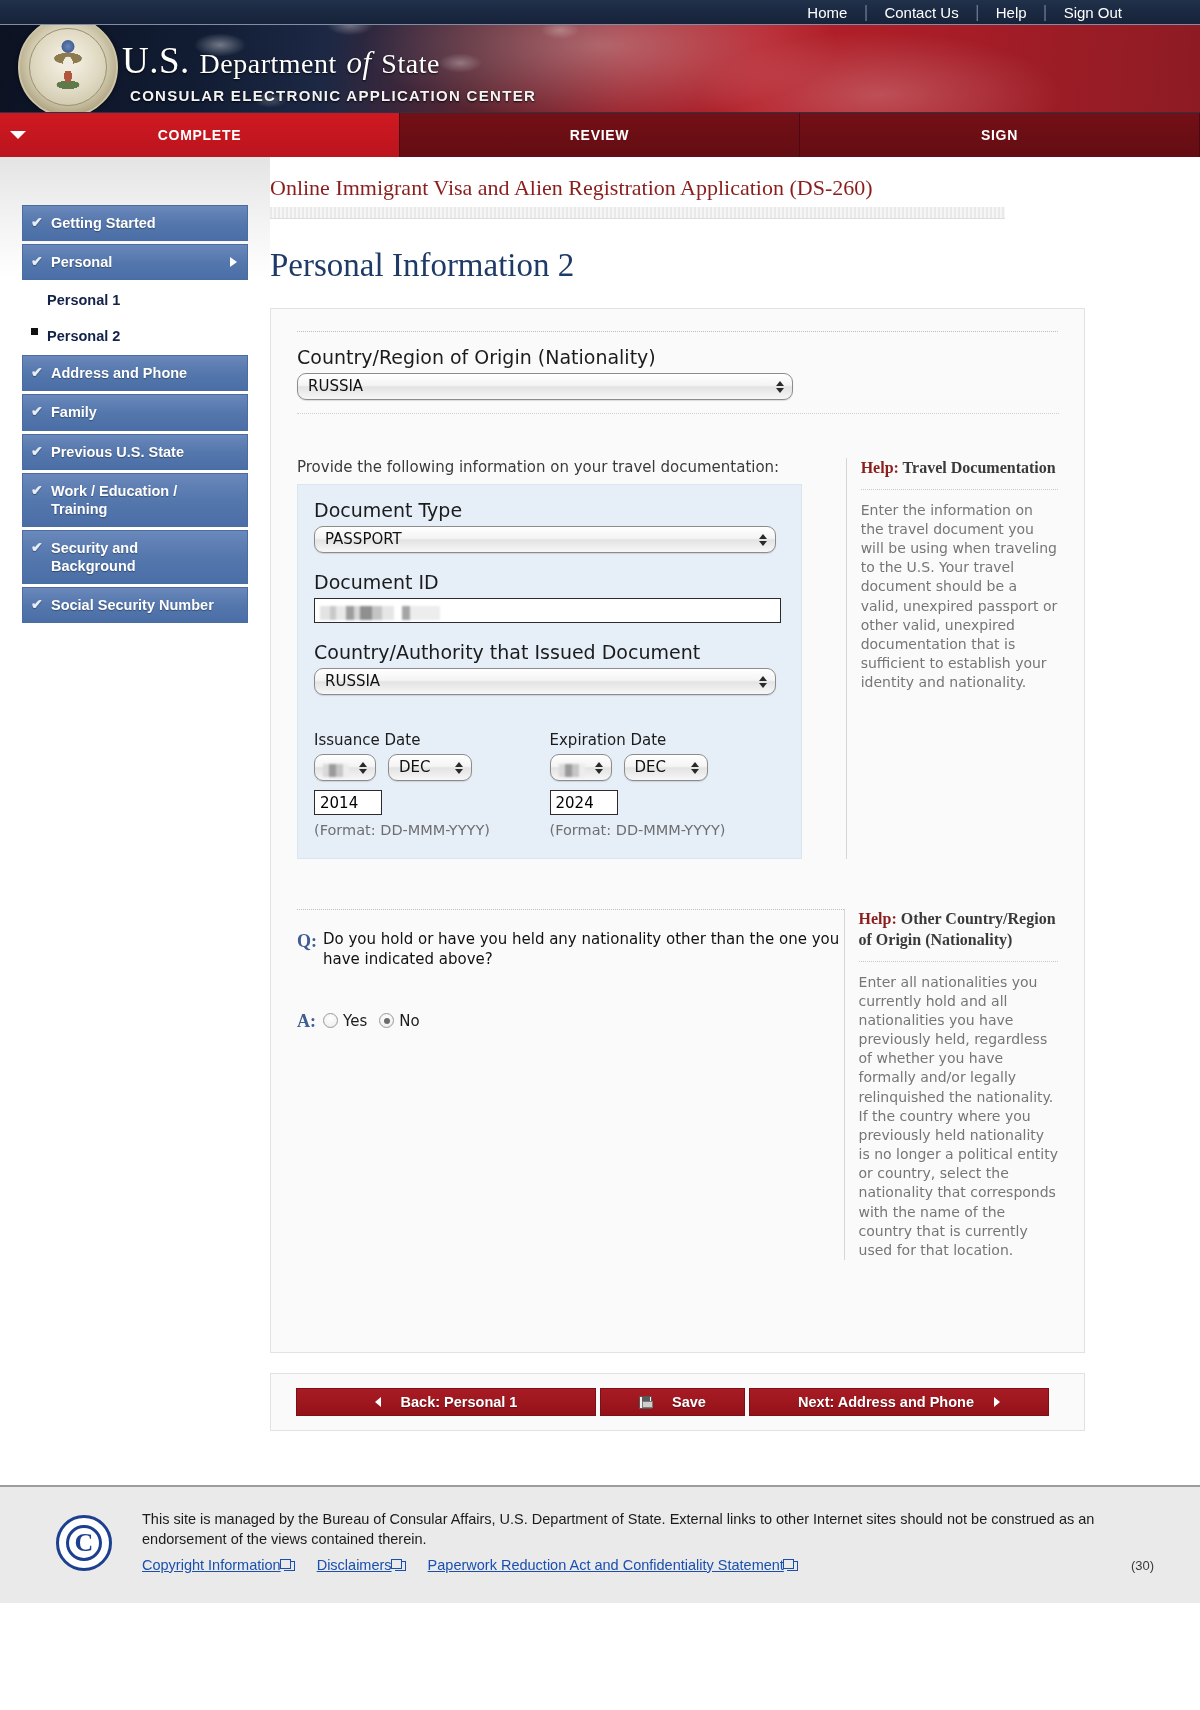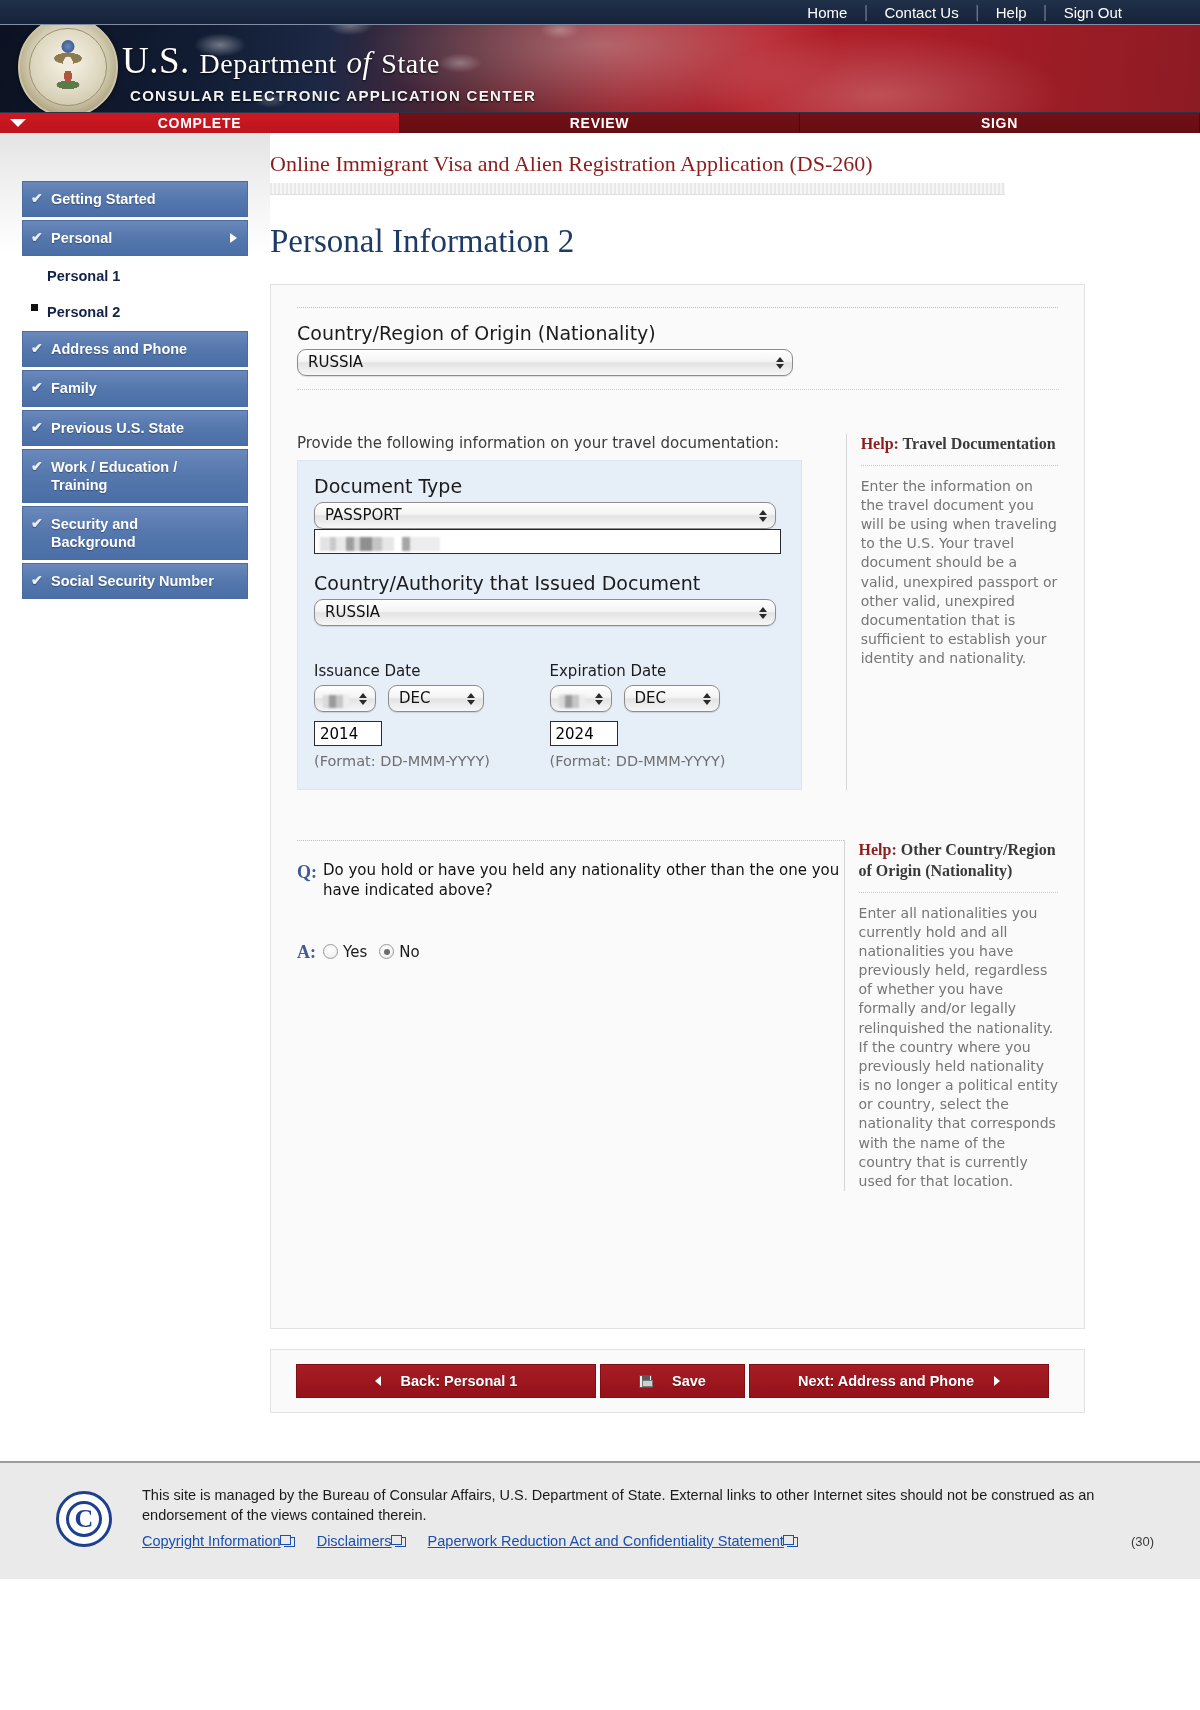--- a/index.html
+++ b/index.html
@@ -98,21 +98,21 @@
     font-family:"Liberation Sans", sans-serif;
     font-weight:bold;
     color:#f3f3f3;
     font-size:15px;
     letter-spacing:1.3px;
     white-space:nowrap;
     text-shadow:0 1px 2px rgba(0,0,0,.9);
   }
 
   
-  .steps { display:flex; height:20px; }
+  .steps { display:flex; height:44px; }
   .step {
     flex:1;
     display:flex; align-items:center; justify-content:center;
     font-family:"Liberation Sans", sans-serif;
     font-weight:bold; font-size:14px;
     color:#ffffff;
     letter-spacing:0.7px;
     position:relative;
     background:linear-gradient(180deg,#731016 0%,#640d13 100%);
     border-right:1px solid #4b0a0f;
@@ -282,21 +282,21 @@
   }
   .redact.small { width:26px; height:13px;
     background:linear-gradient(90deg,#d9d9d9 0 6px,#9a9a9a 6px 13px,#c6c6c6 13px 20px,#ededed 20px 26px);
   }
   .mt18 { margin-top:18px; }
   .dates { display:flex; margin-top:36px; }
   .datecol { width:240px; }
   .date-label { font-size:15px; color:#1b1b1b; margin-bottom:5px; }
   .date-row { display:flex; gap:12px; align-items:center; }
   .day-sel { width:62px; text-align:left; padding-left:8px; }
-  .mon-sel { width:96px; }
+  .mon-sel { width:84px; }
   .year-input {
     margin-top:9px;
     width:68px; height:25px;
     border:1px solid #2b2b2b;
     background:#fff;
     font-size:15px; padding:2px 5px;
     font-family:"DejaVu Sans", sans-serif;
   }
   .fmt { font-size:14.5px; color:#6f6f6f; margin-top:7px; }
 
@@ -346,21 +346,21 @@
     background:#fafafa;
     margin-top:20px;
     padding:14px 0;
   }
   .navbtns { display:flex; gap:4px; padding:0 25px; }
   .btn {
     background:linear-gradient(180deg,#a81c24 0%,#941119 100%);
     color:#ffffff;
     font-family:"Liberation Sans", sans-serif;
     font-weight:bold; font-size:14.5px;
-    height:34px;
+    height:28px;
     display:flex; align-items:center; justify-content:center;
     gap:20px;
     border:1px solid #7d0f16;
     text-shadow:0 1px 1px rgba(0,0,0,.4);
     cursor:pointer;
   }
   .btn-back { width:300px; }
   .btn-save { width:145px; }
   .btn-next { width:300px; }
   .tri-l { width:0;height:0;border-top:5px solid transparent;border-bottom:5px solid transparent;border-right:6px solid #fff; }
@@ -563,20 +563,21 @@
                 <span class="selwrap">
                   <select class="sel doc-sel">
                     <option>PASSPORT</option>
                   </select>
                   <span class="arrows">
                       <i class="up"></i>
                       <i class="down"></i>
                     </span>
                 </span>
 
+                <div class="field-label mt18">Document ID</div>
                 <div class="docid-input">
                   <span class="redact"></span>
                 </div>
 
                 <div class="field-label mt18">Country/Authority that Issued Document</div>
                 <span class="selwrap">
                   <select class="sel doc-sel">
                     <option>RUSSIA</option>
                   </select>
                   <span class="arrows">

